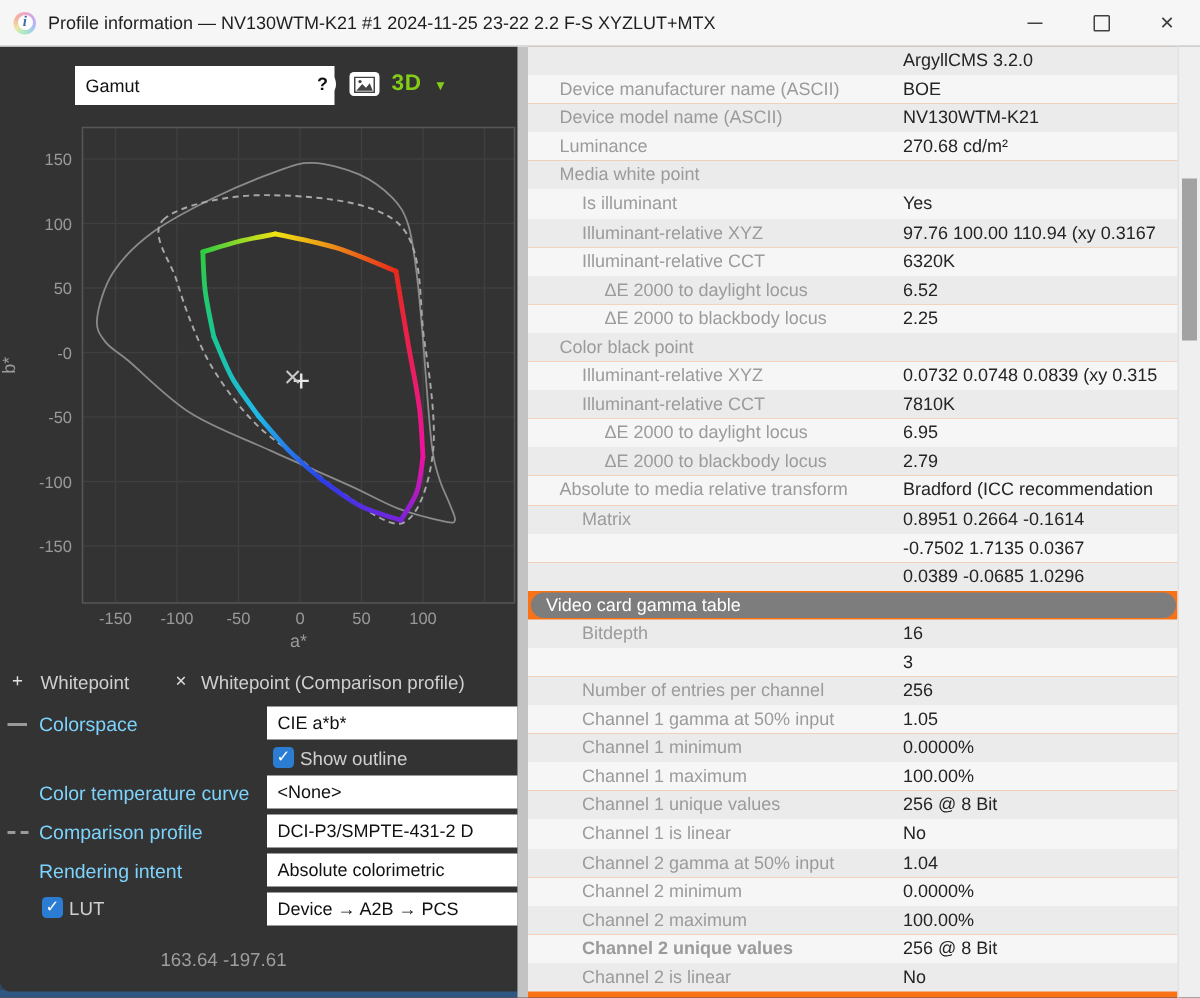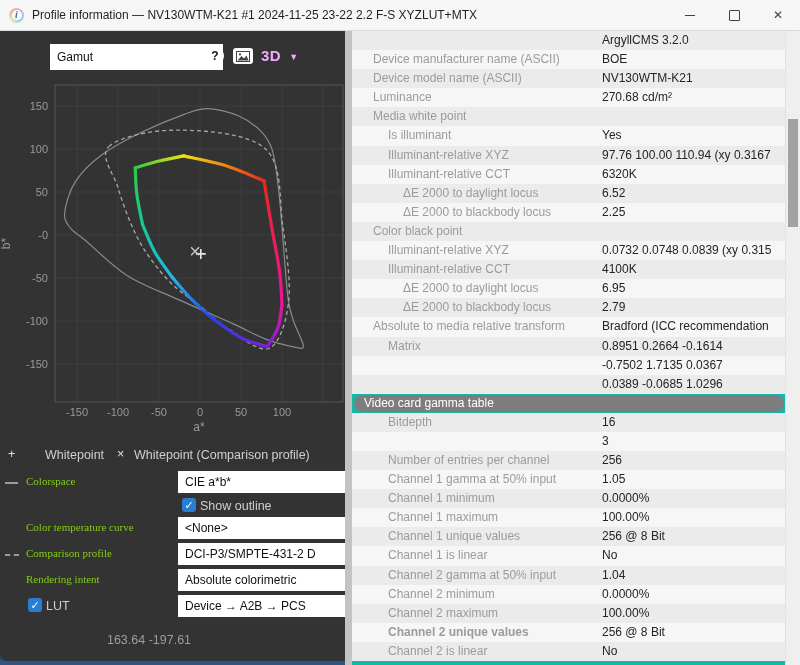--- a/index.html
+++ b/index.html
@@ -18,51 +18,51 @@
   .win-btn{width:44px;height:100%;display:flex;align-items:center;justify-content:center;color:#404040;}
   .glyph-min{width:10px;height:0;border-top:1px solid #404040;}
   .glyph-max{width:9px;height:9px;border:1px solid #404040;border-radius:1px;}
   .glyph-close{font-size:12px;line-height:12px;}
 
   
   .bottom-accent{position:absolute;left:0;bottom:0;width:345px;height:5px;background:#2e5680;}
   .left-panel{position:absolute;top:30px;left:0;width:345px;bottom:4px;background:#333333;
     border-bottom-left-radius:7px;overflow:hidden;z-index:2;}
   .sash{position:absolute;top:30px;left:345px;width:7px;bottom:0;background:#c3c3c3;z-index:2;}
-  .right-panel{position:absolute;top:31px;left:352px;right:14px;bottom:0;background:#14b8a6;
+  .right-panel{position:absolute;top:31px;left:352px;right:14px;bottom:0;background:#f97316;
     overflow:hidden;z-index:1;}
   .scrollbar{position:absolute;top:31px;right:0;width:14px;bottom:0;background:#efefef;
     border-left:1px solid #e1e1e1;z-index:2;}
   .scroll-thumb{position:absolute;top:88px;left:2px;width:10px;height:108px;background:#a2a2a2;}
 
   
   .select{position:absolute;background:#ffffff;height:22px;font-size:12px;color:#111;
     display:flex;align-items:center;padding:0 18px 0 7px;overflow:hidden;white-space:nowrap;}
   .select .chev{position:absolute;right:5px;color:#8a8a8a;font-size:10px;}
   .sel-gamut{left:50px;top:14px;width:148px;height:26px;}
   .help-btn{position:absolute;left:206px;top:17px;width:18px;height:18px;border-radius:50%;
     background:#ffffff;color:#111;font-weight:bold;font-size:12px;text-align:center;line-height:18px;}
   .img-btn{position:absolute;left:233px;top:18px;width:20px;height:16px;border-radius:3px;
     background:#ffffff;display:flex;align-items:center;justify-content:center;}
-  .btn-3d{position:absolute;left:261px;top:17px;color:#f0abfc;font-weight:bold;font-size:15px;
+  .btn-3d{position:absolute;left:261px;top:17px;color:#84cc16;font-weight:bold;font-size:15px;
     letter-spacing:.5px;display:flex;align-items:center;gap:8px;}
   .btn-3d .arrow{font-size:9px;margin-top:2px;}
 
   
   .plot-svg{position:absolute;left:0;top:50px;width:345px;height:360px;}
 
   
   .legend-row{position:absolute;left:0;top:417px;width:345px;height:18px;color:#cfcfcf;font-size:12.5px;}
   .legend-row span{position:absolute;white-space:nowrap;}
   .lg-plus{left:8px;top:0;color:#e0e0e0;}
-  .lg-wp{left:27px;top:1px;margin-left:18px;}
+  .lg-wp{left:27px;top:1px;}
   .lg-x{left:117px;top:0;color:#e0e0e0;}
   .lg-wpc{left:134px;top:1px;}
 
-  .ctl-label{position:absolute;color:#84cc16;font-size:11px;white-space:nowrap;font-family:Liberation Serif, serif;}
+  .ctl-label{position:absolute;color:#7dd3fc;font-size:13px;white-space:nowrap;}
   .line-solid{position:absolute;left:5px;width:13px;border-top:2px solid #9a9a9a;}
   .line-dashed{position:absolute;left:5px;width:14px;border-top:2px dashed #9a9a9a;}
   .checkbox{position:absolute;width:14px;height:14px;background:#2b7cd3;border-radius:3px;
     color:#fff;font-size:11px;line-height:14px;text-align:center;}
   .checkbox::after{content:"✓";}
   .cb-label{position:absolute;color:#cfcfcf;font-size:12.5px;}
   .status-coords{position:absolute;left:0;top:603px;width:298px;text-align:center;
     color:#9d9d9d;font-size:12.5px;}
 
   
@@ -289,21 +289,21 @@
       <div class="info-row odd">
         <span class="row-label" style="left: 21px;">Color black point</span>
         <span class="row-value"></span>
       </div>
       <div class="info-row even">
         <span class="row-label" style="left: 36px;">Illuminant-relative XYZ</span>
         <span class="row-value">0.0732 0.0748 0.0839 (xy 0.315</span>
       </div>
       <div class="info-row odd">
         <span class="row-label" style="left: 36px;">Illuminant-relative CCT</span>
-        <span class="row-value">4100K</span>
+        <span class="row-value">7810K</span>
       </div>
       <div class="info-row even">
         <span class="row-label" style="left: 51px;">ΔE 2000 to daylight locus</span>
         <span class="row-value">6.95</span>
       </div>
       <div class="info-row odd">
         <span class="row-label" style="left: 51px;">ΔE 2000 to blackbody locus</span>
         <span class="row-value">2.79</span>
       </div>
       <div class="info-row even">

